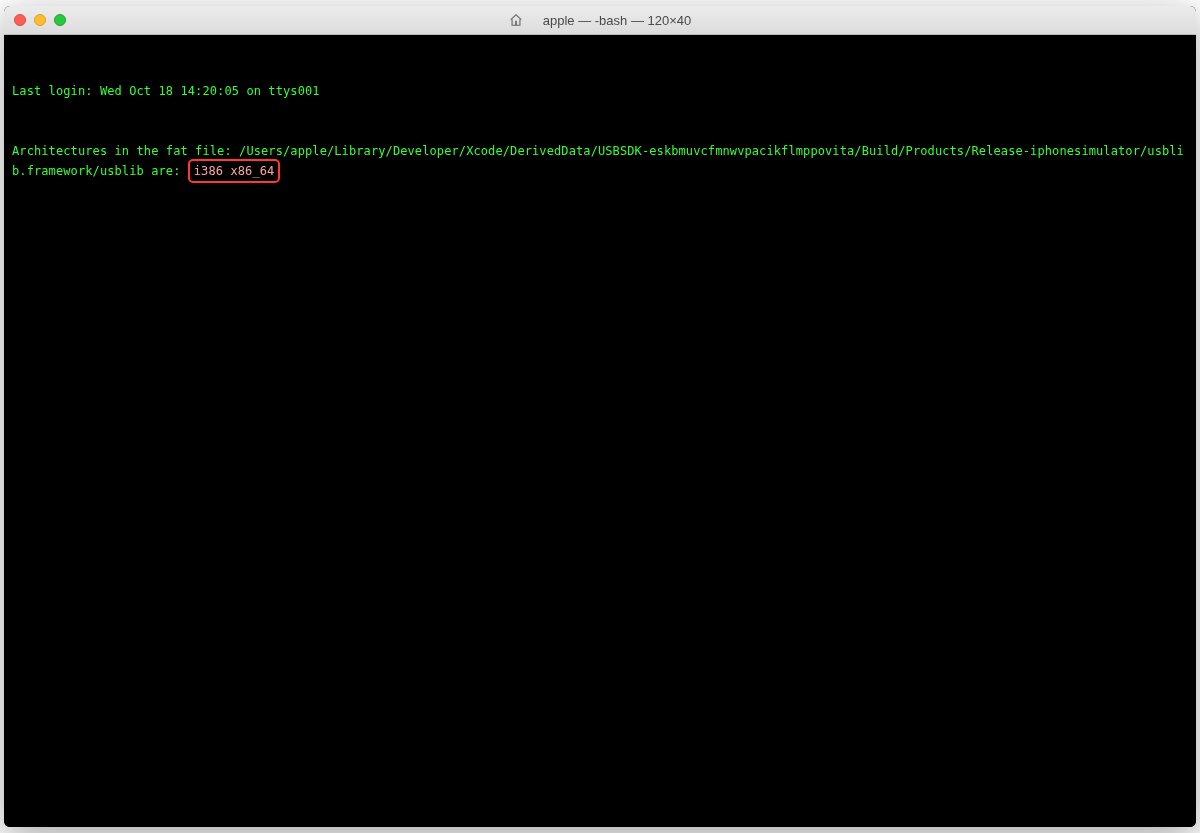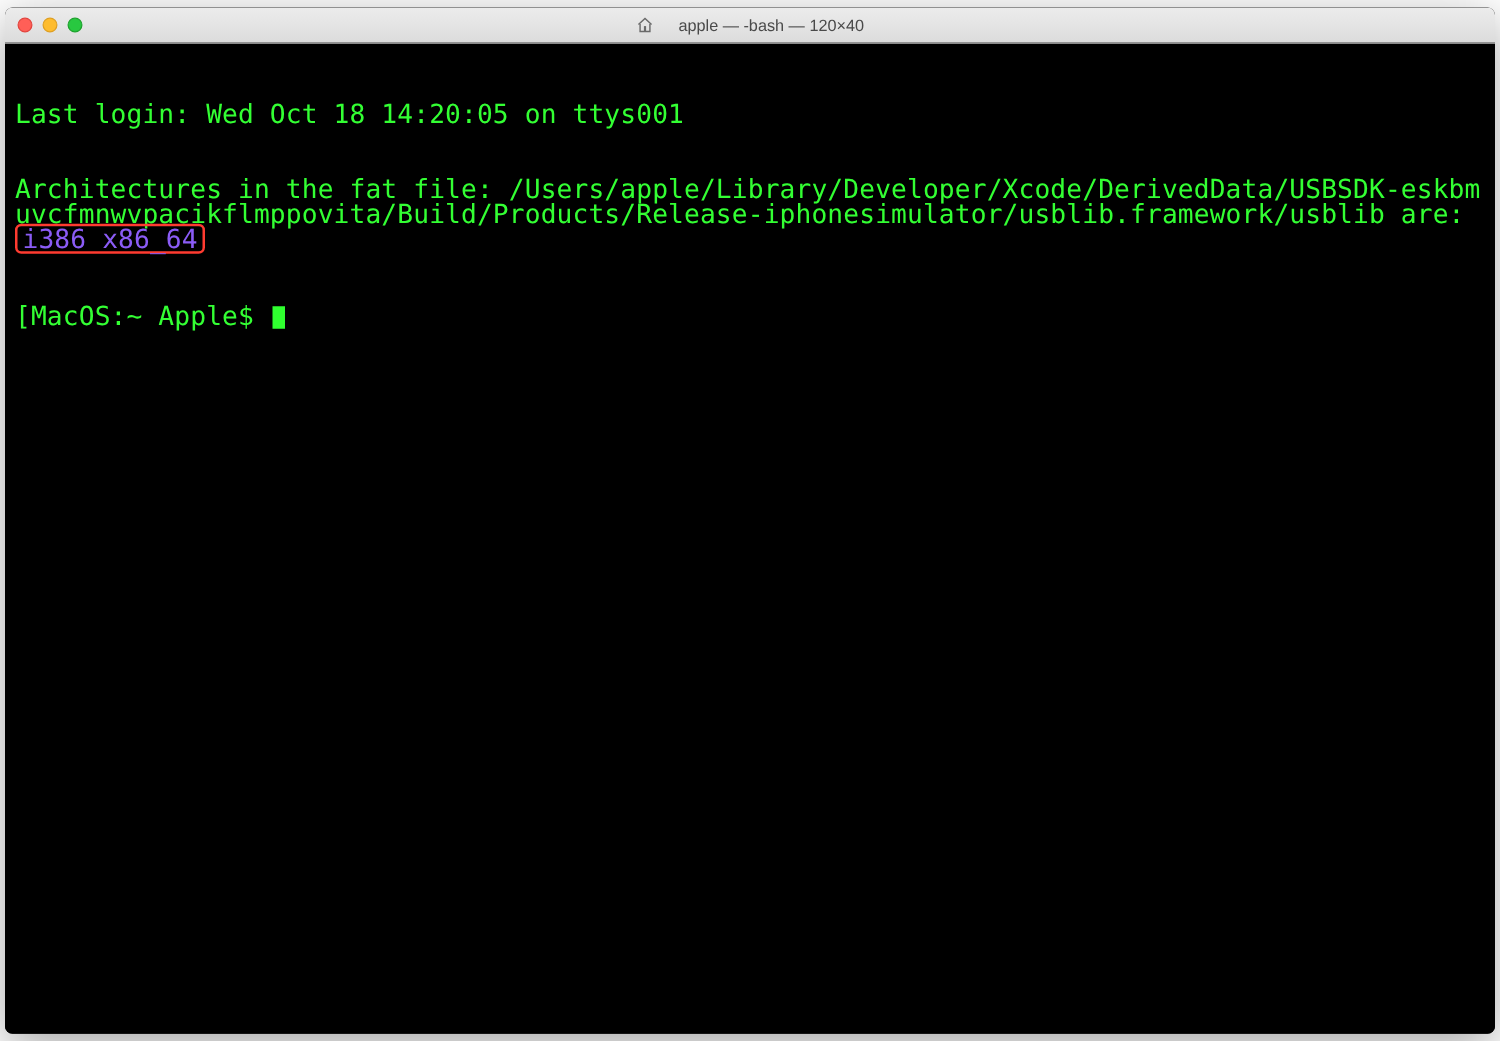--- a/index.html
+++ b/index.html
@@ -50,39 +50,39 @@
     font-size:13px;
   }
   .title-icon{
     width:14px;height:14px;display:inline-block;color:#6a6a6a;
   }
   .terminal{
     flex:1;
     background:#000;
     color:#33ff33;
     font-family:Menlo,Consolas,"DejaVu Sans Mono",monospace;
-    font-size:21px;
+    font-size:12px;
     line-height:20px;
     padding:6px 8px 8px 8px;
     overflow:hidden;
     white-space:pre-wrap;
     word-break:break-all;
     letter-spacing:0.1px;
   }
   .line{display:block;}
   .bracket{color:#34ff34;}
   .cursor{
     display:inline-block;width:10px;height:18px;background:#2fff2f;vertical-align:-3px;margin-left:2px;
   }
   .highlight-box{
     border:2.5px solid #ff3b30;
     border-radius:5px;
     padding:0 4px;
     display:inline-block;
-    color:#8b5cf6;
+    color:#fca5a5;
     margin-top:-2px;
   }
 </style>
 </head>
 <body>
 
 <div class="window">
 
   <div class="titlebar">
     <div class="traffic">
@@ -98,16 +98,15 @@
           <rect x="7" y="9" width="2" height="5" fill="currentColor" stroke="none"></rect>
         </svg>
       </span>
       <span>apple — -bash — 120×40</span>
     </div>
   </div>
 
   <div class="terminal">
     <span class="line">Last login: Wed Oct 18 14:20:05 on ttys001</span>
     <span class="line"><span>Architectures in the fat file: /Users/apple/Library/Developer/Xcode/DerivedData/USBSDK-eskbmuvcfmnwvpacikflmppovita/Build/Products/Release-iphonesimulator/usblib.framework/usblib are: </span><span class="highlight-box">i386 x86_64</span></span>
-    <span class="line"><span class="bracket">[</span><span>MacOS:~ Apple$ </span><span class="cursor"></span></span>
   </div>
 
 </div>
 
 </body></html>

